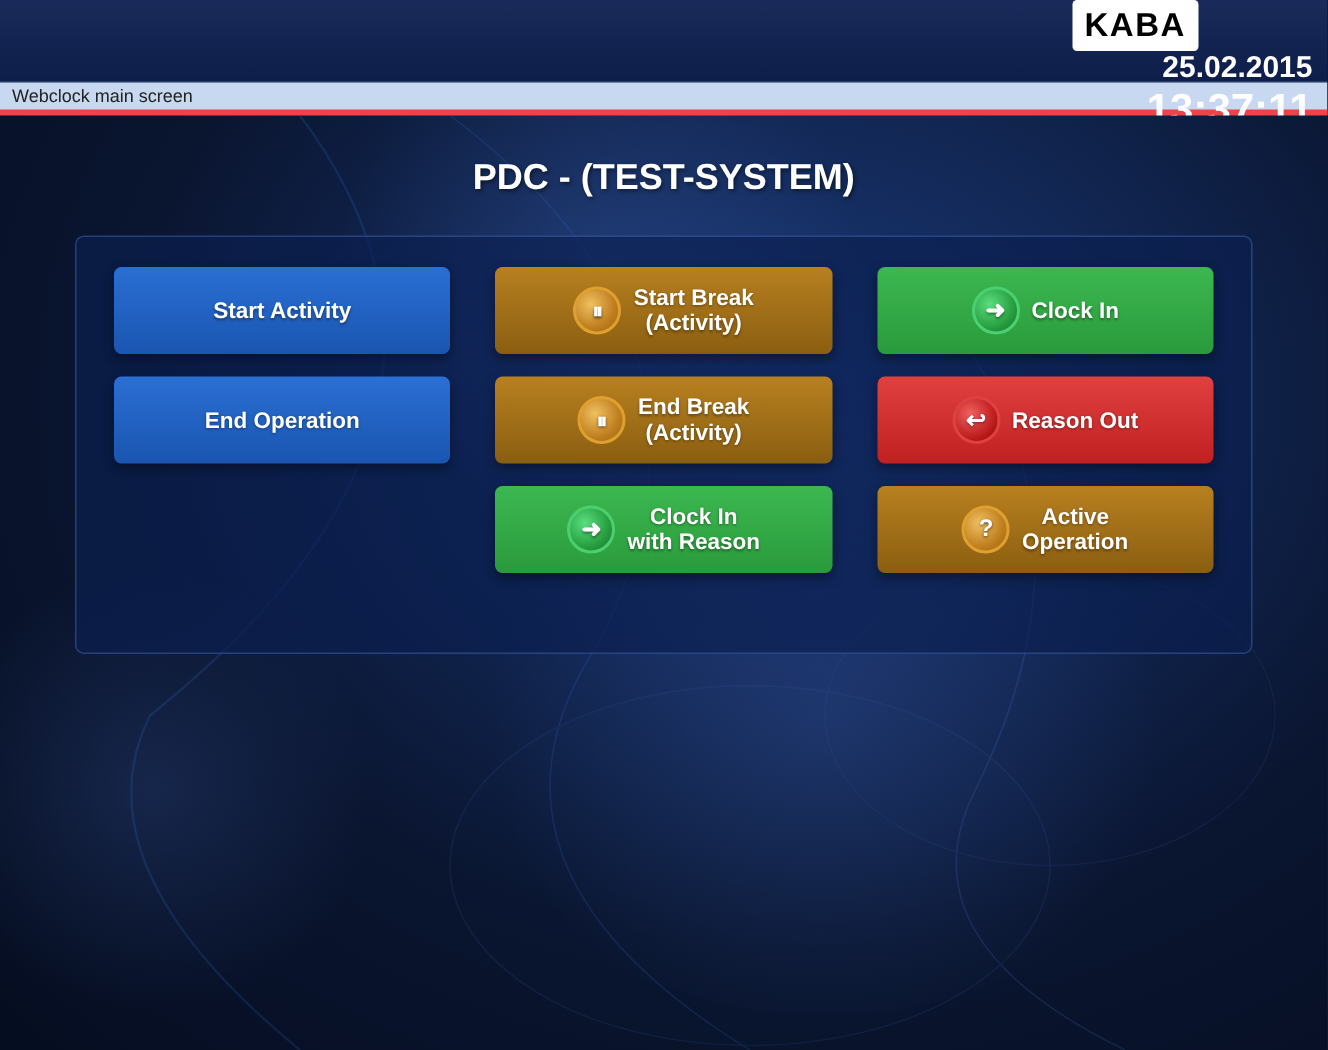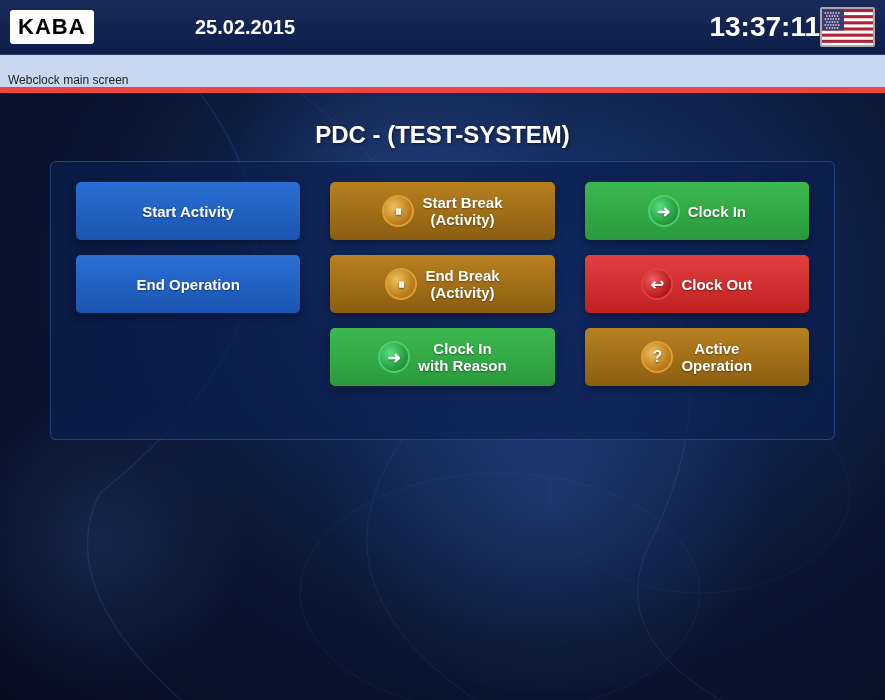--- a/index.html
+++ b/index.html
@@ -7,25 +7,26 @@
       width: 885px;
       height: 700px;
       overflow: hidden;
       font-family: Arial, sans-serif;
       background: #0a1a3a;
     }
 
     
     #header {
       display: flex;
-      align-items: center;
+      align-items: flex-end;
       background: linear-gradient(180deg, #1a2a5a 0%, #0d1e4a 100%);
       height: 55px;
-      padding: 16px 10px;
+      padding: 0 10px;
       border-bottom: 1px solid #2a3a6a;
+      flex-direction: column;
     }
     #logo-area {
       display: flex;
       align-items: center;
       gap: 8px;
       min-width: 160px;
     }
     #kaba-logo {
       background: white;
       padding: 4px 8px;
@@ -56,25 +57,25 @@
       border-radius: 2px;
     }
     
     #flag-svg {
       width: 55px;
       height: 40px;
     }
 
     #nav-bar {
       background: #c8d8f0;
-      height: 38px;
-      display: flex;
-      align-items: flex-end;
+      height: 22px;
+      display: flex;
+      align-items: center;
       padding: 0 8px;
-      border-bottom: 6px solid #ef4444;
+      border-bottom: 4px solid #ef4444;
     }
     #nav-bar span {
       font-size: 12px;
       color: #222;
     }
 
     
     #main-bg {
       width: 885px;
       height: 623px;
@@ -105,21 +106,21 @@
       font-weight: bold;
       padding: 18px 0 12px 0;
       text-shadow: 1px 1px 3px rgba(0,0,0,0.5);
     }
 
     #buttons-container {
       background: rgba(10, 30, 80, 0.65);
       border: 1px solid rgba(80, 120, 200, 0.4);
       border-radius: 6px;
       padding: 20px 25px;
-      margin: 0 30px;
+      margin: 12px 30px;
       display: grid;
       grid-template-columns: 1fr 1fr 1fr;
       gap: 15px 30px;
       align-items: center;
     }
 
     .btn {
       display: flex;
       align-items: center;
       justify-content: center;
@@ -301,21 +302,21 @@
         <span>End Operation</span>
       </button>
 
       <button class="btn btn-gold">
         <div class="coin-icon">⏸</div>
         <span>End Break<br>(Activity)</span>
       </button>
 
       <button class="btn btn-red">
         <div class="arrow-circle-out-icon">↩</div>
-        <span>Clock Out</span>
+        <span>Reason Out</span>
       </button>
 
 
       <div class="empty-cell">&nbsp;</div>
 
       <button class="btn btn-green">
         <div class="arrow-circle-icon">➜</div>
         <span>Clock In<br>with Reason</span>
       </button>
 

